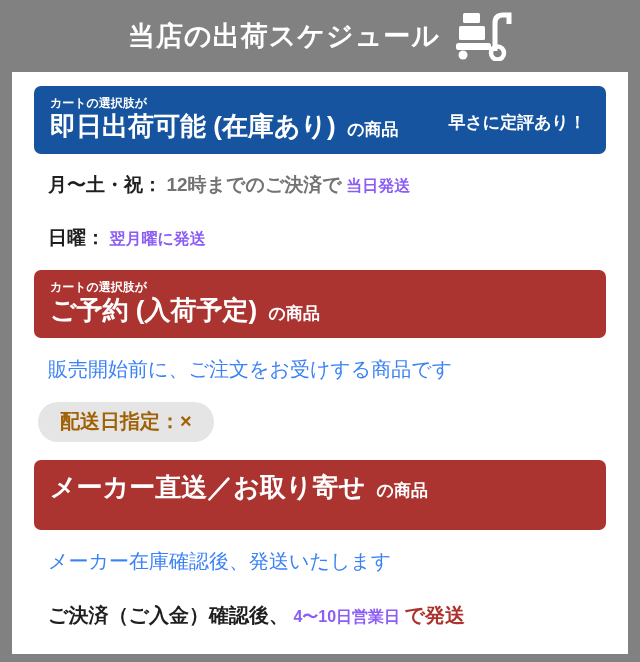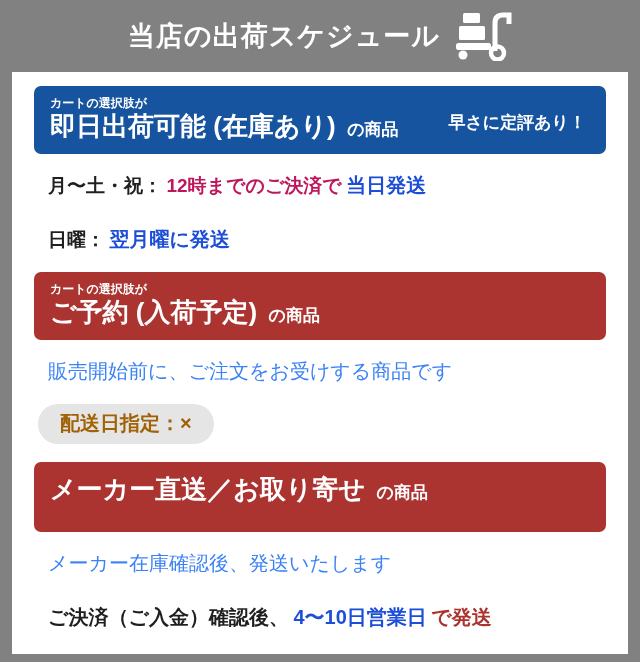--- a/index.html
+++ b/index.html
@@ -57,23 +57,23 @@
     font-weight: 700;
     white-space: nowrap;
   }
   .banner.single { padding: 12px 16px 26px 16px; }
   .text-block { margin: 14px 0 14px 14px; }
   .t-line { line-height: 34px; }
   .t-line + .t-line { margin-top: 18px; }
   .b-black { color: #1f1f1f; font-weight: 800; font-size: 19px; }
   .b-black-lg { color: #1f1f1f; font-weight: 800; font-size: 20px; }
   .plain { color: #3b82f6; font-weight: 500; font-size: 20px; }
-  .red-med { color: #be185d; font-weight: 700; font-size: 19px; }
+  .red-med { color: #737373; font-weight: 700; font-size: 19px; }
   .red-med-lg { color: #ab322d; font-weight: 800; font-size: 20px; }
-  .red-big { color: #1d4ed8; font-weight: 800; font-size: 20px; }
+  .red-big { color: #8b5cf6; font-weight: 800; font-size: 16px; }
   .pill {
     display: inline-block;
     background: #e5e5e5;
     border-radius: 20px;
     padding: 6px 22px 7px 22px;
     font-size: 20px;
     font-weight: 800;
     color: #a16207;
     margin: 0 0 6px 4px;
     text-align: right;

